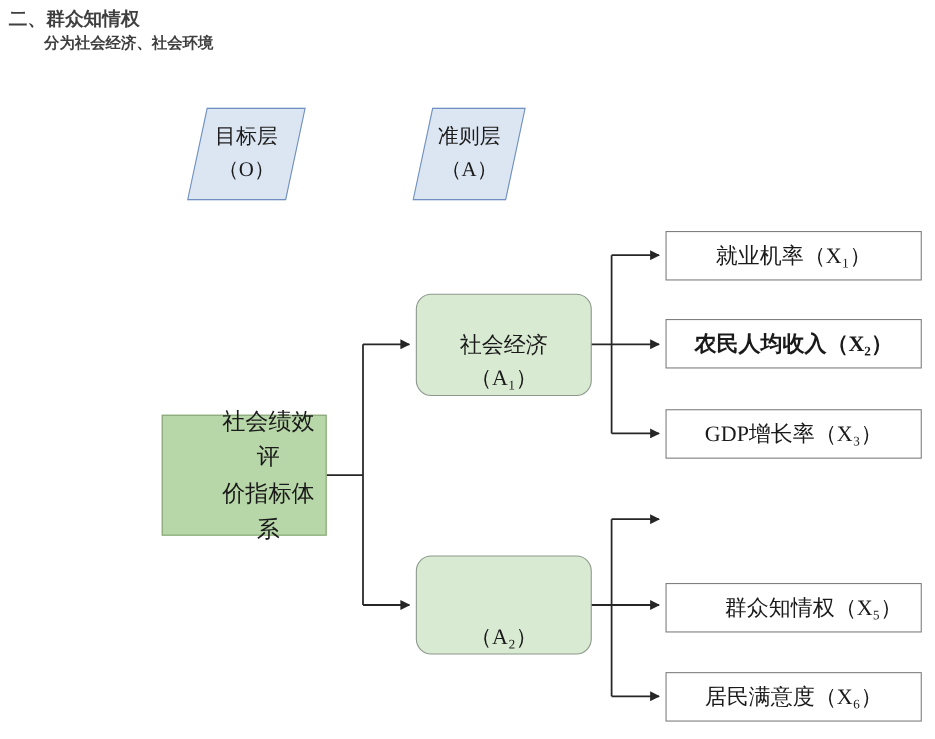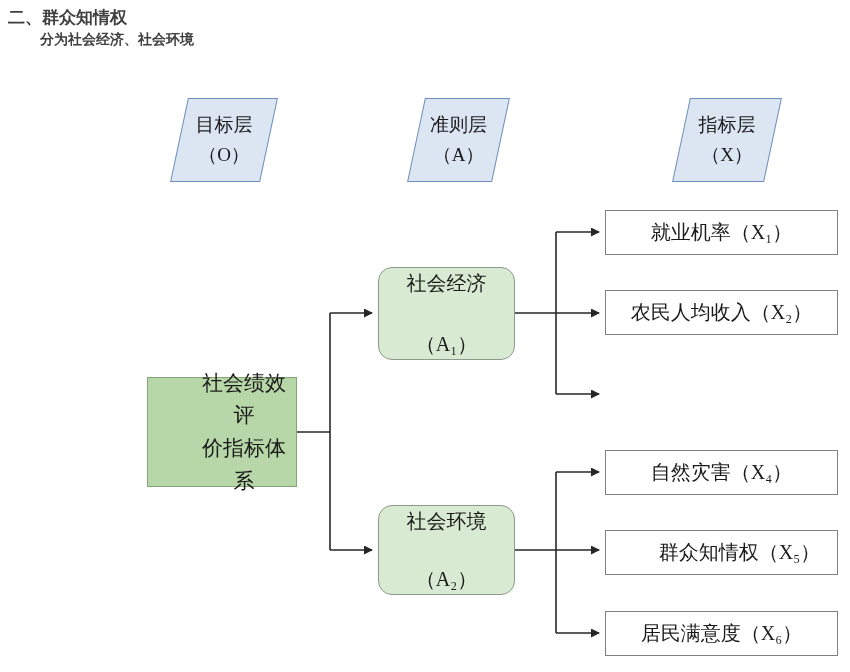--- a/index.html
+++ b/index.html
@@ -34,37 +34,37 @@
   }
   .root-box{
     position:absolute;left:147px;top:377px;width:150px;height:110px;
     background:var(--root-fill,#b7d7a8);
     border:1px solid var(--root-border,#87a573);
     display:flex;align-items:center;justify-content:center;
     font-size:21px;color:#1a1a1a;text-align:center;
     white-space:pre-line;line-height:1.55;box-sizing:border-box;padding-left:44px;
   }
   .crit-box{
-    position:absolute;left:378px;width:137px;
+    position:absolute;left:378px;width:160px;
     background:var(--criteria-fill,#d9ead3);
     border:1px solid var(--criteria-border,#8c998c);
     border-radius:14px;
-    display:flex;flex-direction:column;align-items:center;justify-content:space-between;
+    display:flex;flex-direction:column;align-items:center;justify-content:flex-end;
     font-size:20px;color:#1a1a1a;line-height:1.5;box-sizing:border-box;
   }
   .crit-a1{top:267px;height:93px;}
   .crit-a2{top:505px;height:90px;}
   .ind-box{
     position:absolute;left:605px;width:233px;height:45px;
     background:#ffffff;
     border:1.5px solid var(--indicator-border,#7f7f7f);
     display:flex;align-items:center;justify-content:center;
     font-size:20px;color:#1a1a1a;box-sizing:border-box;
   }
-  .ind-1{top:210px;font-family:Liberation Serif, serif;} .ind-2{top:290px;} .ind-3{top:372px;}
+  .ind-1{top:210px;font-family:Liberation Serif, serif;} .ind-2{top:290px;font-weight:bold;} .ind-3{top:372px;}
   .ind-4{top:450px;} .ind-5{top:530px;padding-left:36px;} .ind-6{top:611px;}
   svg.connectors{position:absolute;left:0;top:0;pointer-events:none;}
 </style>
 </head>
 <body>
 
 <div class="canvas">
 
   <div class="page-title">二、群众知情权</div>
   <div class="page-subtitle">分为社会经济、社会环境</div>
@@ -94,47 +94,39 @@
   </svg>
 
   <div class="para" style="left:179px;width:90px;">
     <div class="para-bg"></div>
     <div class="para-text">
       <span>目标层</span>
       <span>（O）</span>
     </div>
   </div>
 
-  <div class="para" style="left:416px;width:85px;">
+  <div class="para" style="left:384px;width:85px;">
     <div class="para-bg"></div>
     <div class="para-text">
       <span>准则层</span>
       <span>（A）</span>
     </div>
   </div>
 
-  <div class="para" style="left:681px;width:92px;">
-    <div class="para-bg"></div>
-    <div class="para-text">
-      <span>指标层</span>
-      <span>（X）</span>
-    </div>
-  </div>
 
   <div class="root-box">社会绩效评
 价指标体系</div>
 
   <div class="crit-box crit-a1">
     <span>社会经济</span>
     <span>（A₁）</span>
   </div>
   <div class="crit-box crit-a2">
-    <span>社会环境</span>
     <span>（A₂）</span>
   </div>
 
   <div class="ind-box ind-1">就业机率（X₁）</div>
   <div class="ind-box ind-2">农民人均收入（X₂）</div>
-  <div class="ind-box ind-4">自然灾害（X₄）</div>
+  <div class="ind-box ind-3">GDP增长率（X₃）</div>
   <div class="ind-box ind-5">群众知情权（X₅）</div>
   <div class="ind-box ind-6">居民满意度（X₆）</div>
 
 </div>
 
 </body></html>

